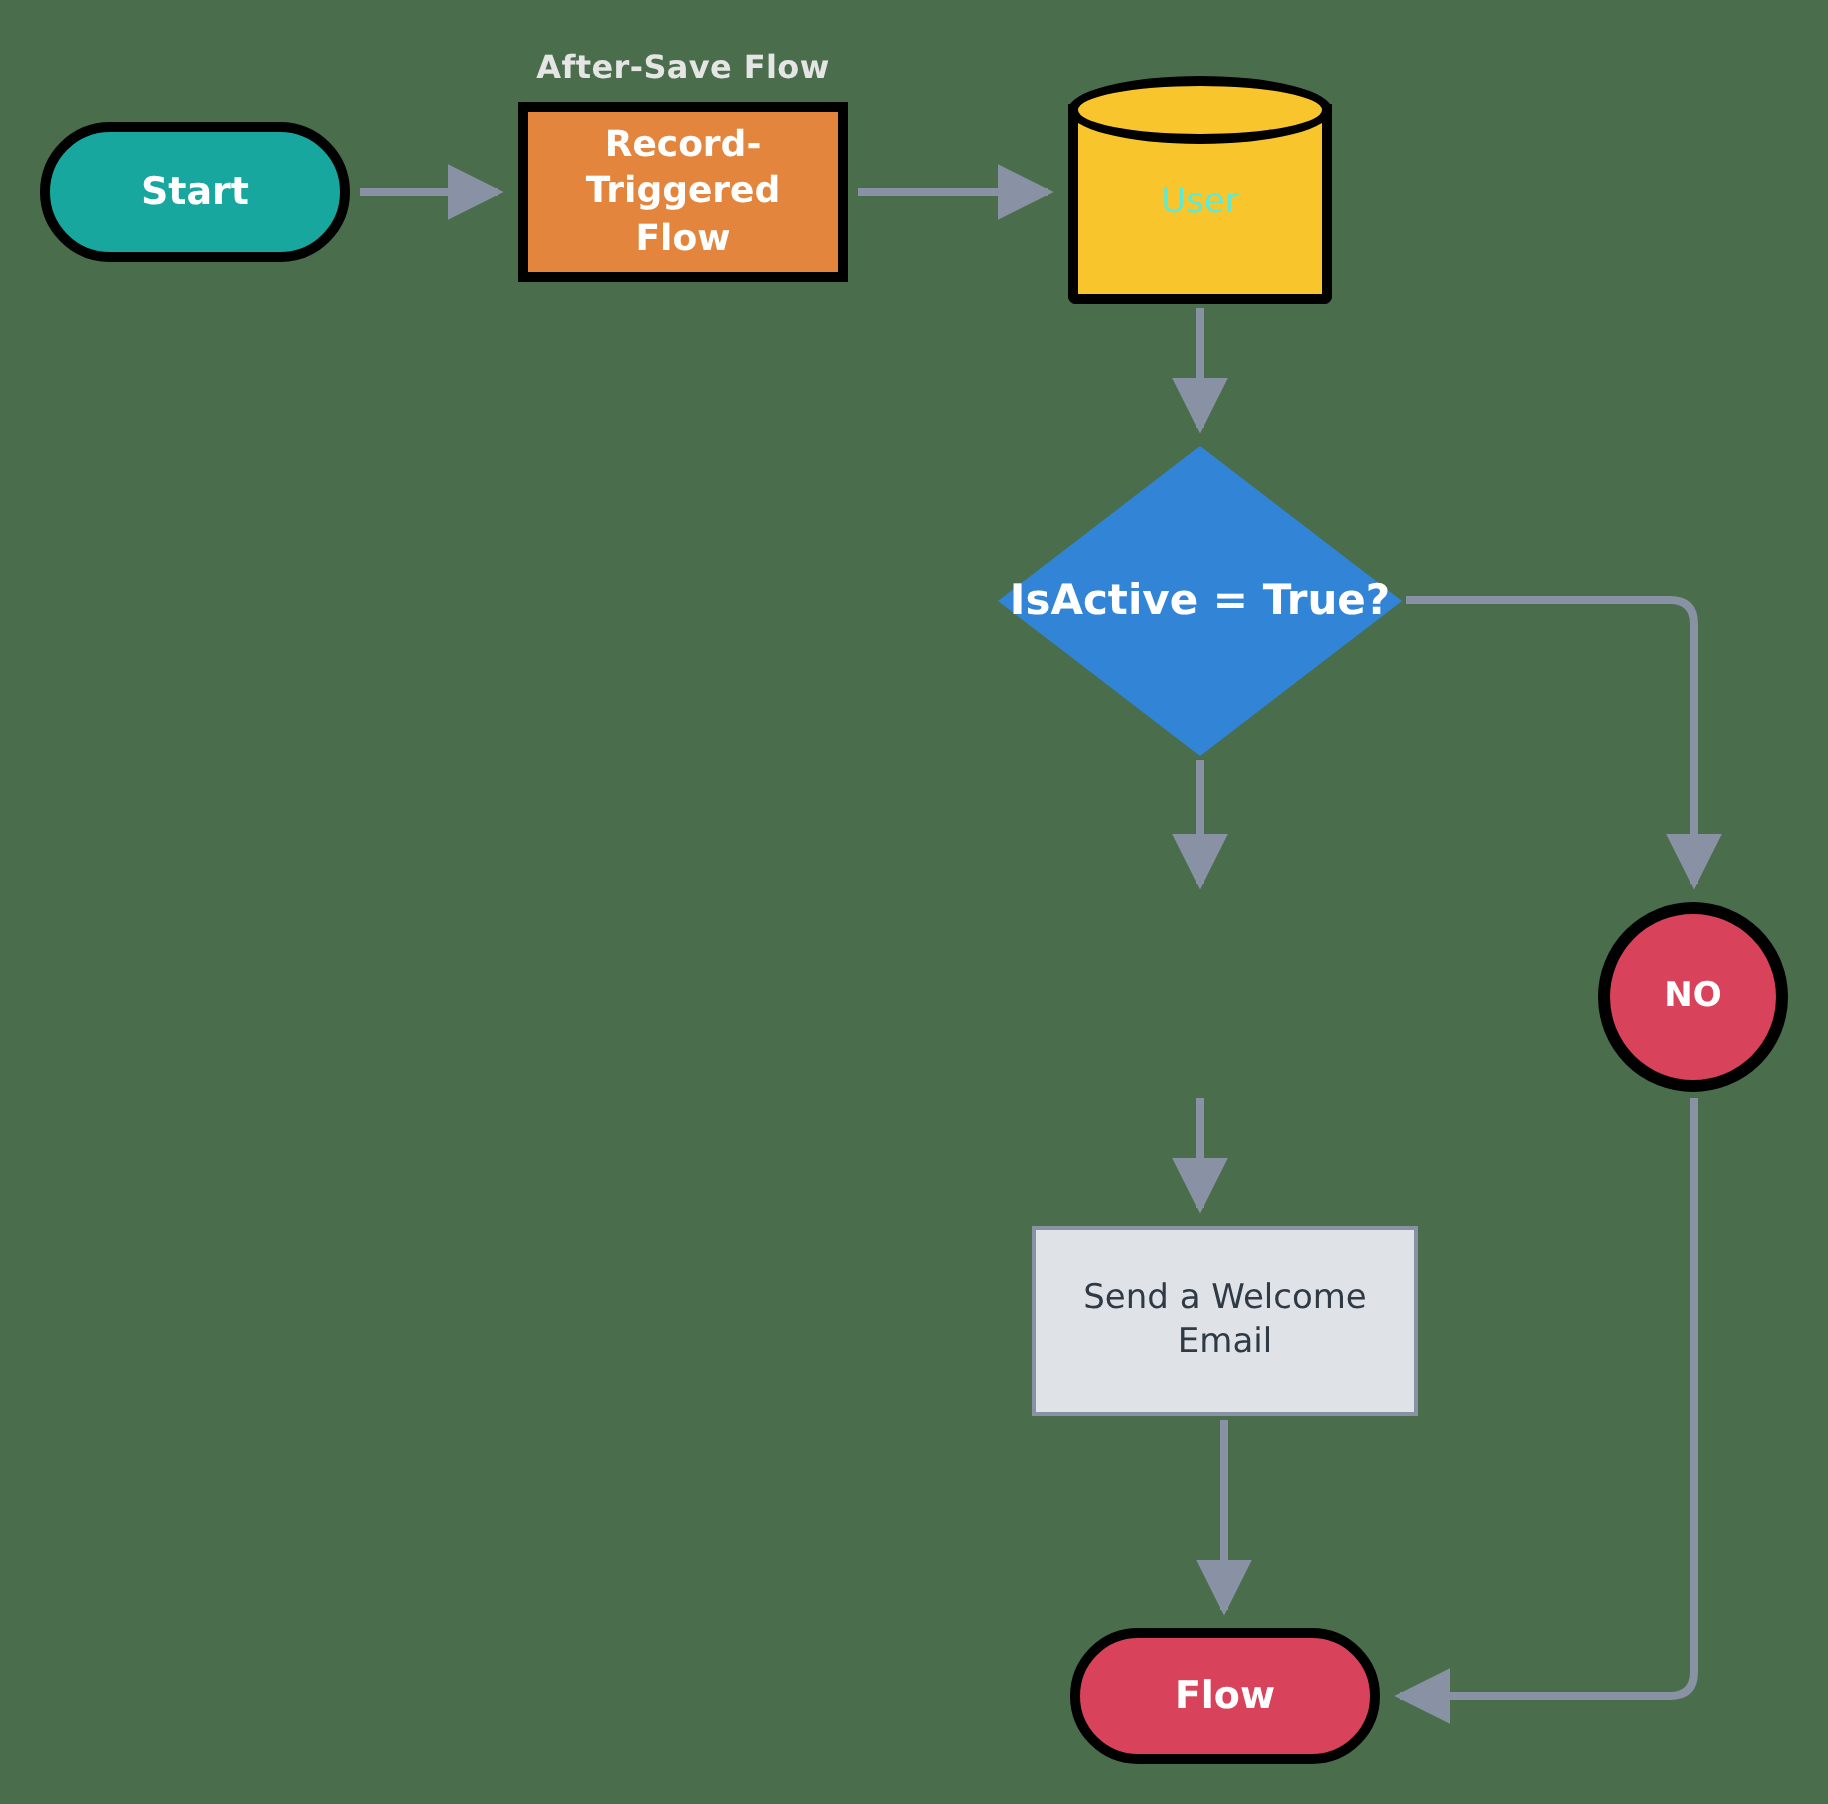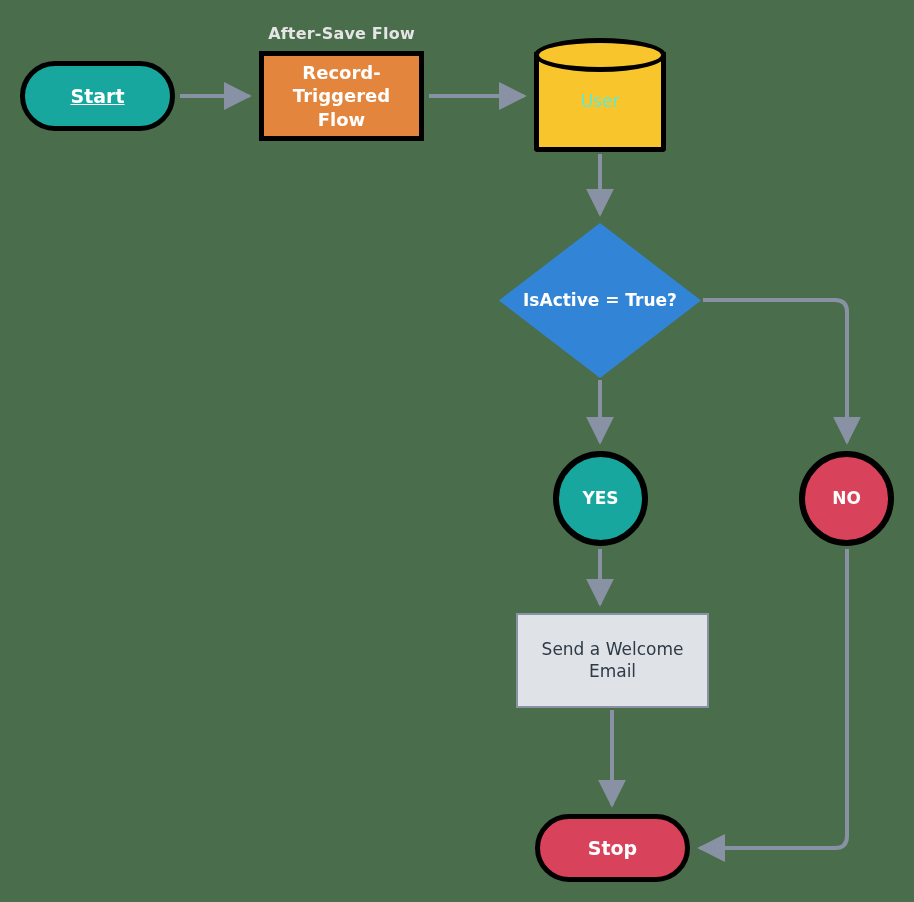--- a/index.html
+++ b/index.html
@@ -40,21 +40,20 @@
   
   #node-start {
     left: 20px; top: 61px;
     width: 155px; height: 70px;
     background: #18a79e;
     border: 5px solid #000000;
     border-radius: 36px;
     color: #ffffff;
     font-size: 19px;
     font-weight: 700;
-    text-decoration: underline;
   }
 
   
   #node-flow {
     left: 259px; top: 51px;
     width: 165px; height: 90px;
     background: #e3853c;
     border: 5px solid #000000;
     color: #ffffff;
     font-size: 18px;
@@ -130,21 +129,21 @@
     z-index: -1;
   }
   #node-decision .dia-label {
     position: absolute;
     left: 0; top: 0;
     width: 202px; height: 155px;
     display: flex;
     align-items: center;
     justify-content: center;
     color: #ffffff;
-    font-size: 17px;
+    font-size: 21px;
     font-weight: 600;
   }
 
   
   .circle-node {
     border-radius: 50%;
     border: 6px solid #000000;
     color: #ffffff;
     font-size: 17px;
     font-weight: 700;
@@ -230,29 +229,26 @@
     <div class="cyl-top"></div>
     <div class="cyl-label">User</div>
   </div>
 
   <div class="node" id="node-decision">
     <div class="dia-outline"></div>
     <div class="dia-shape"></div>
     <div class="dia-label">IsActive = True?</div>
   </div>
 
-  <div class="node circle-node" id="node-yes">
-    <span>YES</span>
-  </div>
 
   <div class="node" id="node-email">
     <span>Send a Welcome Email</span>
   </div>
 
   <div class="node circle-node" id="node-no">
     <span>NO</span>
   </div>
 
   <div class="node" id="node-stop">
-    <span>Stop</span>
+    <span>Flow</span>
   </div>
 
 </div>
 
 </body></html>

